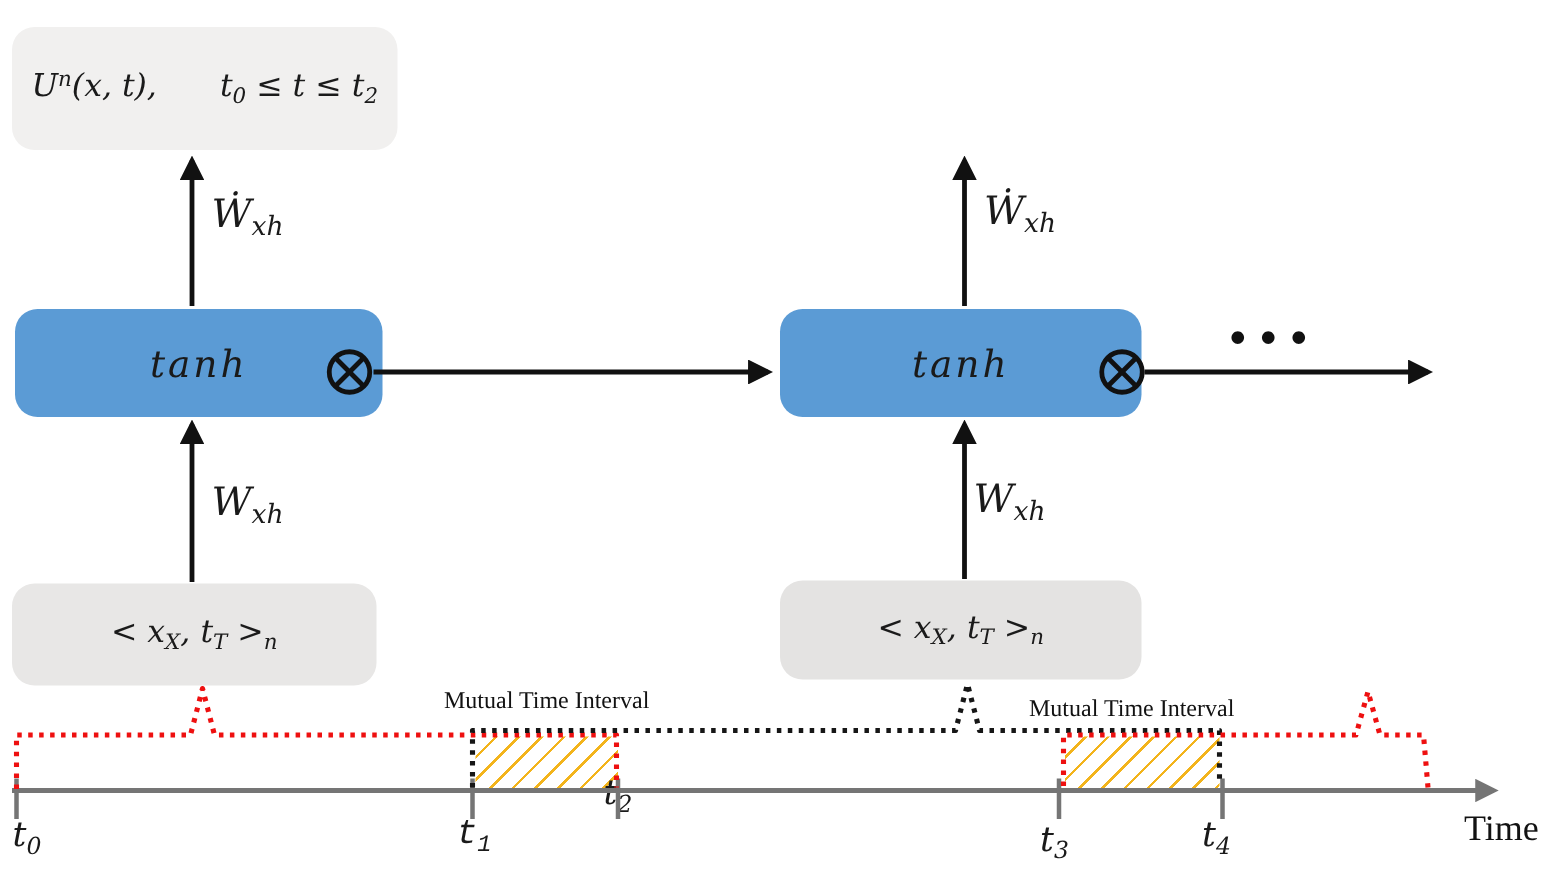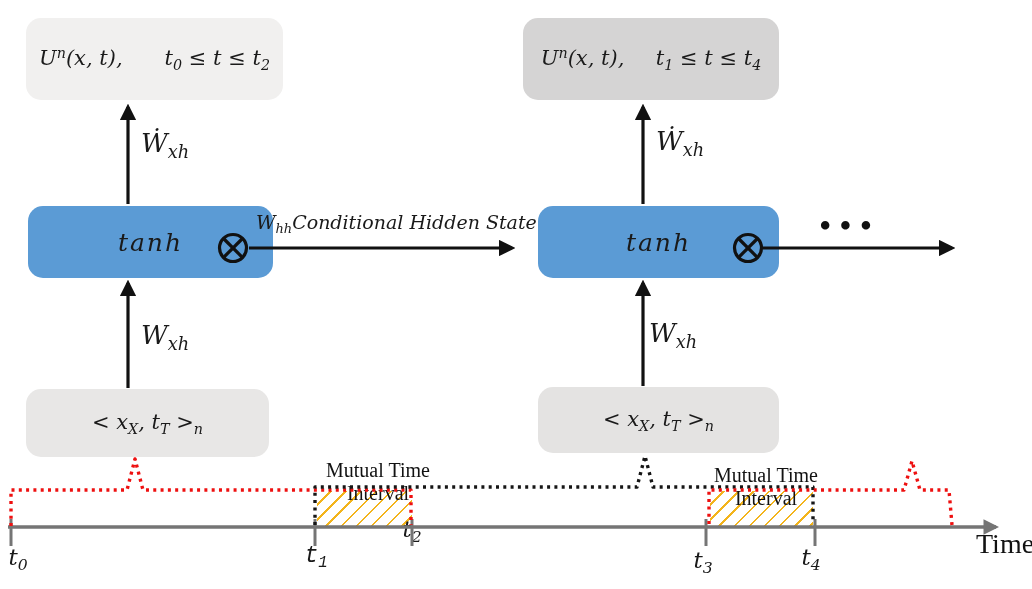--- a/index.html
+++ b/index.html
@@ -1,21 +1,21 @@
 <!DOCTYPE html>
 <html><head>
 <meta charset="utf-8">
 <style>
   html,body{margin:0;padding:0;background:#fff;}
   #canvas{position:relative;width:1032px;height:589px;background:#ffffff;overflow:hidden;
           font-family:"DejaVu Serif","Liberation Serif",serif;color:#1a1a1a;}
   .abs{position:absolute;}
   .box{position:absolute;display:flex;align-items:center;justify-content:center;
        font-style:italic;white-space:pre;}
-  .rounded{border-radius:15px;margin-left:18px;}
+  .rounded{border-radius:15px;}
   .rich{white-space:pre;}
   .rich .sub{font-size:0.68em;font-style:italic;vertical-align:-0.32em;}
   .rich .sup{font-size:0.68em;font-style:italic;vertical-align:0.5em;}
   
   #output-box-1{left:8px;top:18px;width:257px;height:82px;background:#f1f0ef;font-size:21px;}
   #output-box-2{left:505px;top:18px;width:256px;height:82px;background:#d5d4d4;font-size:21px;}
   
   .cell{background:#5b9bd5;font-size:25px;letter-spacing:2px;}
   #cell-1{left:10px;top:206px;width:245px;height:72px;}
   #cell-2{left:520px;top:206px;width:241px;height:72px;}
@@ -33,46 +33,43 @@
                       font-size:19px;white-space:nowrap;}
   
   #ellipsis{left:817px;top:211px;width:62px;text-align:center;font-size:24px;font-weight:bold;
             letter-spacing:5px;color:#111;font-style:normal;}
   
   .hatch{position:absolute;background:repeating-linear-gradient(135deg,
          rgba(0,0,0,0) 0px,rgba(0,0,0,0) 9px,#f3b41b 9px,#f3b41b 10.7px);}
   #mutual-hatch-1{left:317px;top:491px;width:95px;height:35px;}
   #mutual-hatch-2{left:710px;top:491px;width:103px;height:35px;}
   
-  .mti{position:absolute;font-family:"Liberation Serif","DejaVu Serif",serif;font-size:20px;
-       text-align:center;color:#121212;}
+  .mti{position:absolute;font-family:"Liberation Serif","DejaVu Serif",serif;font-size:16px;
+       color:#121212;}
   #mutual-label-1{left:296px;top:459px;width:164px;}
   #mutual-label-2{left:686px;top:464px;width:160px;}
   
   .ticklabel{position:absolute;font-style:italic;font-size:23px;width:44px;text-align:center;}
   #tick-label-0{left:-4px;top:544px;}
   #tick-label-1{left:294px;top:543px;font-family:Liberation Mono, monospace;}
   #tick-label-2{left:390px;top:516px;}
   #tick-label-3{left:681px;top:547px;}
   #tick-label-4{left:789px;top:544px;}
-  #time-axis-label{position:absolute;left:976px;top:528px;width:54px;font-size:28px;
+  #time-axis-label{position:absolute;left:976px;top:540px;width:54px;font-size:24px;
        font-family:"Liberation Serif","DejaVu Serif",serif;color:#121212;}
   
   #overlay{position:absolute;left:0;top:0;z-index:5;pointer-events:none;}
 </style>
 </head>
 <body>
 
 <div id="canvas">
 
   <div class="box rounded" id="output-box-1">
     <span class="rich"><span>U</span><span class="sup">n</span><span>(x, t),</span><span>  </span><span>t</span><span class="sub">0</span><span> ≤ t ≤ </span><span>t</span><span class="sub">2</span></span>
-  </div>
-  <div class="box rounded" id="output-box-2">
-    <span class="rich"><span>U</span><span class="sup">n</span><span>(x, t),</span><span>  </span><span>t</span><span class="sub">1</span><span> ≤ t ≤ </span><span>t</span><span class="sub">4</span></span>
   </div>
 
   <div class="box rounded cell" id="cell-1">
     <span>tanh</span>
   </div>
   <div class="box rounded cell" id="cell-2">
     <span>tanh</span>
   </div>
 
   <div class="box rounded" id="input-box-1">
@@ -80,21 +77,20 @@
   </div>
   <div class="box rounded" id="input-box-2">
     <span class="rich"><span>&lt; x</span><span class="sub">X</span><span>, t</span><span class="sub">T</span><span> &gt;</span><span class="sub">n</span></span>
   </div>
 
   <div class="wlabel rich" id="weight-out-label-1"><span>Ẇ</span><span class="sub">xh</span></div>
   <div class="wlabel rich" id="weight-in-label-1"><span>W</span><span class="sub">xh</span></div>
   <div class="wlabel rich" id="weight-out-label-2"><span>Ẇ</span><span class="sub">xh</span></div>
   <div class="wlabel rich" id="weight-in-label-2"><span>W</span><span class="sub">xh</span></div>
 
-  <div class="abs rich" id="hidden-state-label"><span>W</span><span class="sub">hh</span><span>Conditional Hidden State</span></div>
 
   <div class="abs" id="ellipsis">•••</div>
 
   <div class="hatch" id="mutual-hatch-1"></div>
   <div class="hatch" id="mutual-hatch-2"></div>
 
   <div class="mti" id="mutual-label-1">Mutual Time Interval</div>
   <div class="mti" id="mutual-label-2">Mutual Time Interval</div>
 
   <div class="ticklabel rich" id="tick-label-0"><span>t</span><span class="sub">0</span></div>

